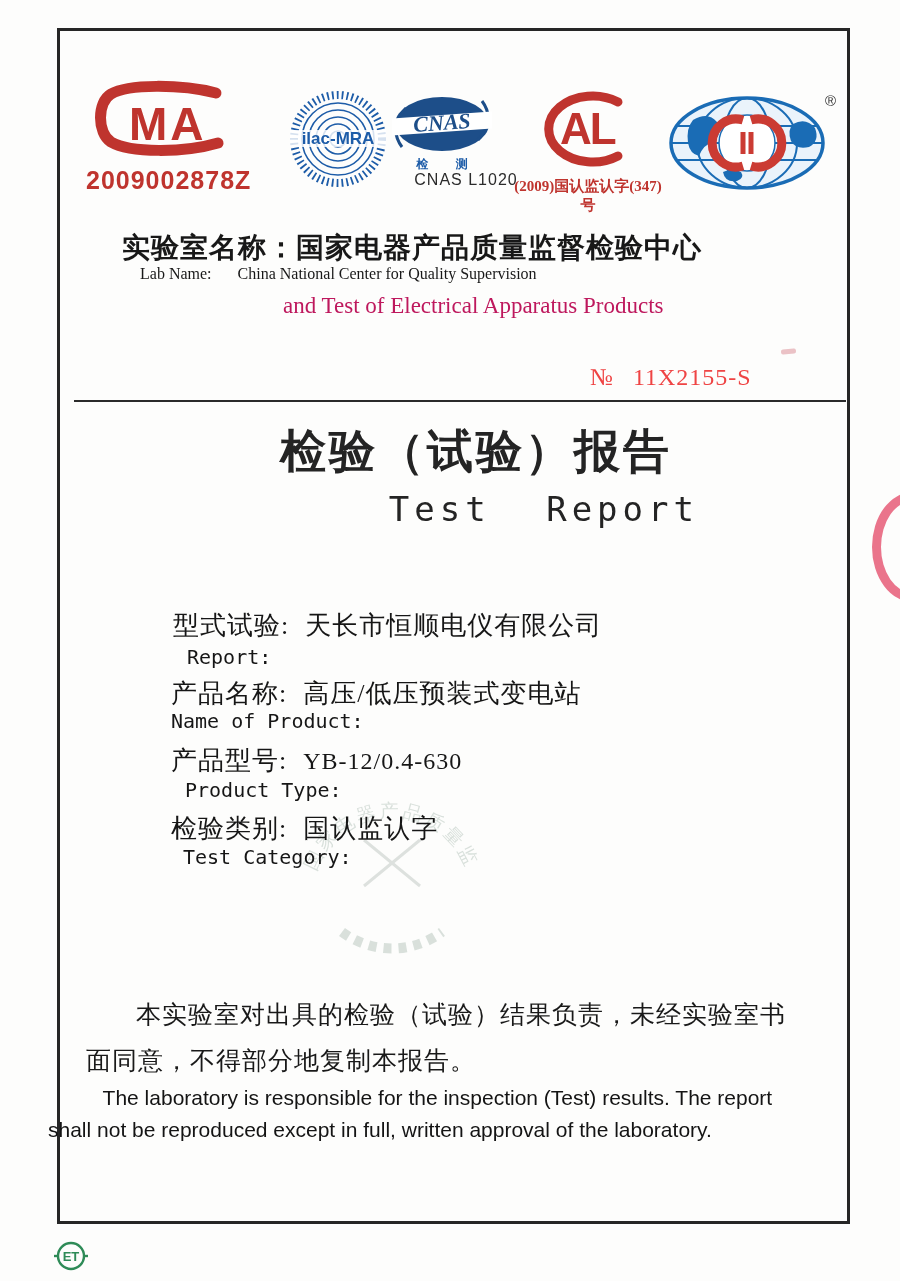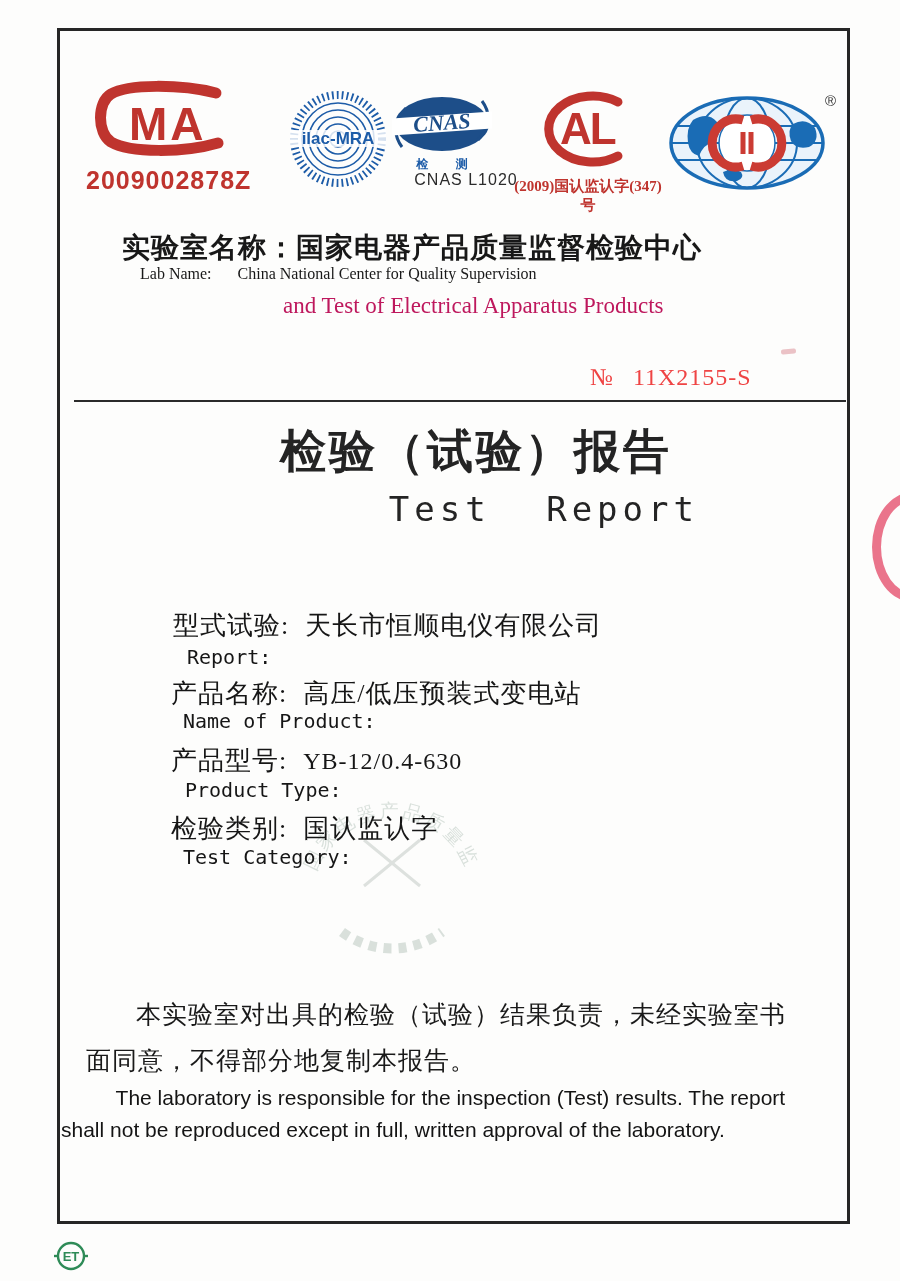--- a/index.html
+++ b/index.html
@@ -66,21 +66,21 @@
   .mono-val{font-family:Liberation Serif, serif;font-size:24px;letter-spacing:1px;}
   
   .stamp{left:292px;top:760px;width:200px;height:200px;opacity:.38;filter:blur(.6px);}
   
   .disc-zh{
     left:86px;top:992px;width:722px;
     font-size:25px;line-height:1.85;letter-spacing:1px;
     text-indent:2em;color:#191919;
   }
   .disc-en{
-    left:61px;top:1082px;width:760px;
+    left:48px;top:1082px;width:760px;
     font-family:"Liberation Sans",sans-serif;
     font-size:21px;line-height:1.5;text-indent:2.6em;color:#141414;
   }
   
   .et-mark{left:50px;top:1236px;}
   .red-arc{
     left:872px;top:492px;width:64px;height:92px;
     border:9px solid #e65c77;border-radius:50%;
     opacity:.85;
   }
@@ -166,21 +166,21 @@
   </text>
   <line x1="72" y1="80" x2="128" y2="126" stroke="#aab4ae" stroke-width="3"></line>
   <line x1="128" y1="80" x2="72" y2="126" stroke="#aab4ae" stroke-width="3"></line>
   <path d="M 50 172 A 84 84 0 0 0 150 172" fill="none" stroke="#9fb3a8" stroke-width="10" stroke-dasharray="8 7"></path>
 </svg>
 
 <div class="abs f-zh" style="left:173px;top:608px;"><span>型式试验:</span><span class="val">天长市恒顺电仪有限公司</span></div>
 <div class="abs f-en" style="left:187px;top:645px;">Report:</div>
 
 <div class="abs f-zh" style="left:171px;top:676px;"><span>产品名称:</span><span class="val">高压/低压预装式变电站</span></div>
-<div class="abs f-en" style="left:183px;top:709px;">Name of Product:</div>
+<div class="abs f-en" style="left:171px;top:709px;">Name of Product:</div>
 
 <div class="abs f-zh" style="left:171px;top:743px;"><span>产品型号:</span><span class="val mono-val">YB-12/0.4-630</span></div>
 <div class="abs f-en" style="left:185px;top:778px;">Product Type:</div>
 
 <div class="abs f-zh" style="left:171px;top:811px;"><span>检验类别:</span><span class="val">国认监认字</span></div>
 <div class="abs f-en" style="left:183px;top:845px;">Test Category:</div>
 
 <div class="abs disc-zh">本实验室对出具的检验（试验）结果负责，未经实验室书面同意，不得部分地复制本报告。</div>
 <div class="abs disc-en">The laboratory is responsible for the inspection (Test) results. The report shall not be reproduced except in full, written approval of the laboratory.</div>
 

